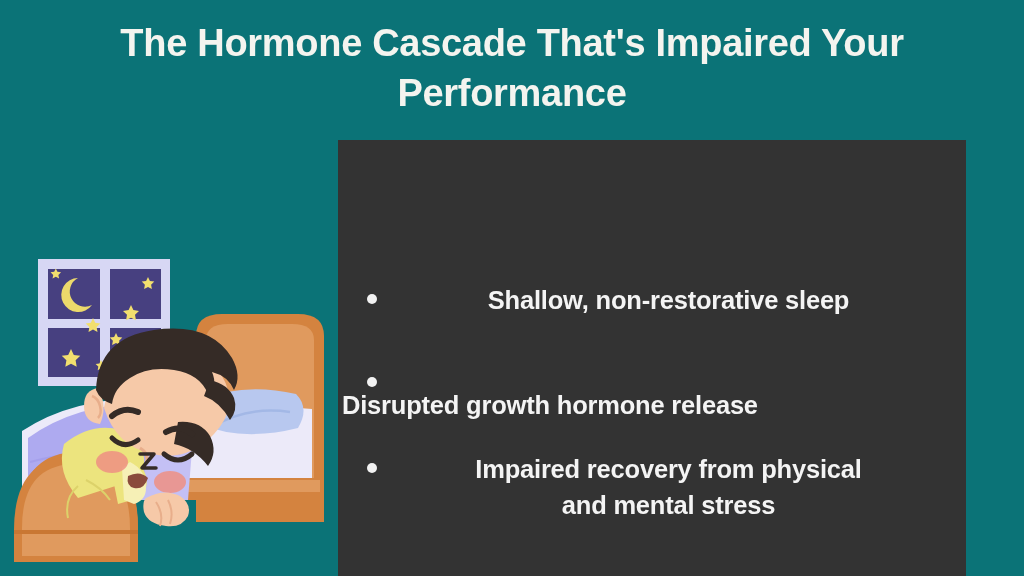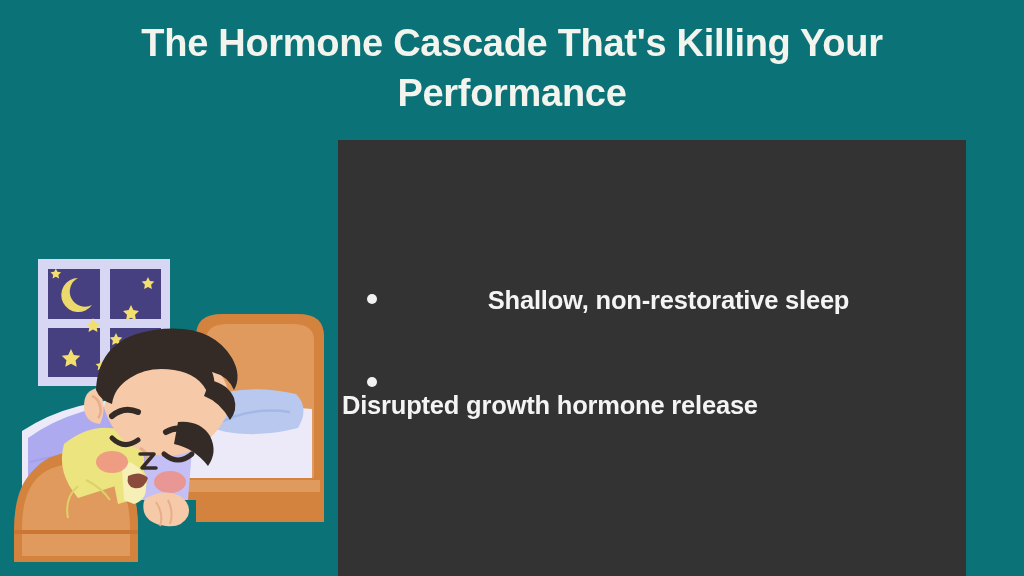--- a/index.html
+++ b/index.html
@@ -90,21 +90,21 @@
     width: 340px;
     height: 346px;
   }
   #illustration svg { display: block; }
 </style>
 </head>
 <body>
 
 <div id="slide" style="background: rgb(11, 115, 119);">
 
-  <div id="title">The Hormone Cascade That's Killing Your Performance</div>
+  <div id="title">The Hormone Cascade That's Impaired Your Performance</div>
 
   <div id="illustration">
     <svg width="340" height="346" viewBox="0 0 340 346" xmlns="http://www.w3.org/2000/svg">
 
       <g>
         <rect x="38" y="253" width="132" height="127" fill="#d7d7f4" transform="translate(0,-224)"></rect>
         <rect x="48" y="263" width="52" height="50" fill="#474080" transform="translate(0,-224)"></rect>
         <rect x="110" y="263" width="51" height="50" fill="#474080" transform="translate(0,-224)"></rect>
         <rect x="48" y="322" width="52" height="49" fill="#474080" transform="translate(0,-224)"></rect>
         <rect x="110" y="322" width="51" height="49" fill="#474080" transform="translate(0,-224)"></rect>
@@ -191,16 +191,20 @@
     <div class="bullet-row" id="row-0">
       <span class="bullet-dot"></span>
       <span class="bullet-text">Shallow, non-restorative sleep</span>
     </div>
 
     <div class="bullet-row" id="row-1">
       <span class="bullet-dot"></span>
       <span class="bullet-text">Disrupted growth hormone release</span>
     </div>
 
+    <div class="bullet-row" id="row-2">
+      <span class="bullet-dot"></span>
+      <span class="bullet-text"><span>Impaired recovery from physical</span> <span class="line2">and mental stress</span></span>
+    </div>
 
   </div>
 
 </div>
 
 </body></html>

